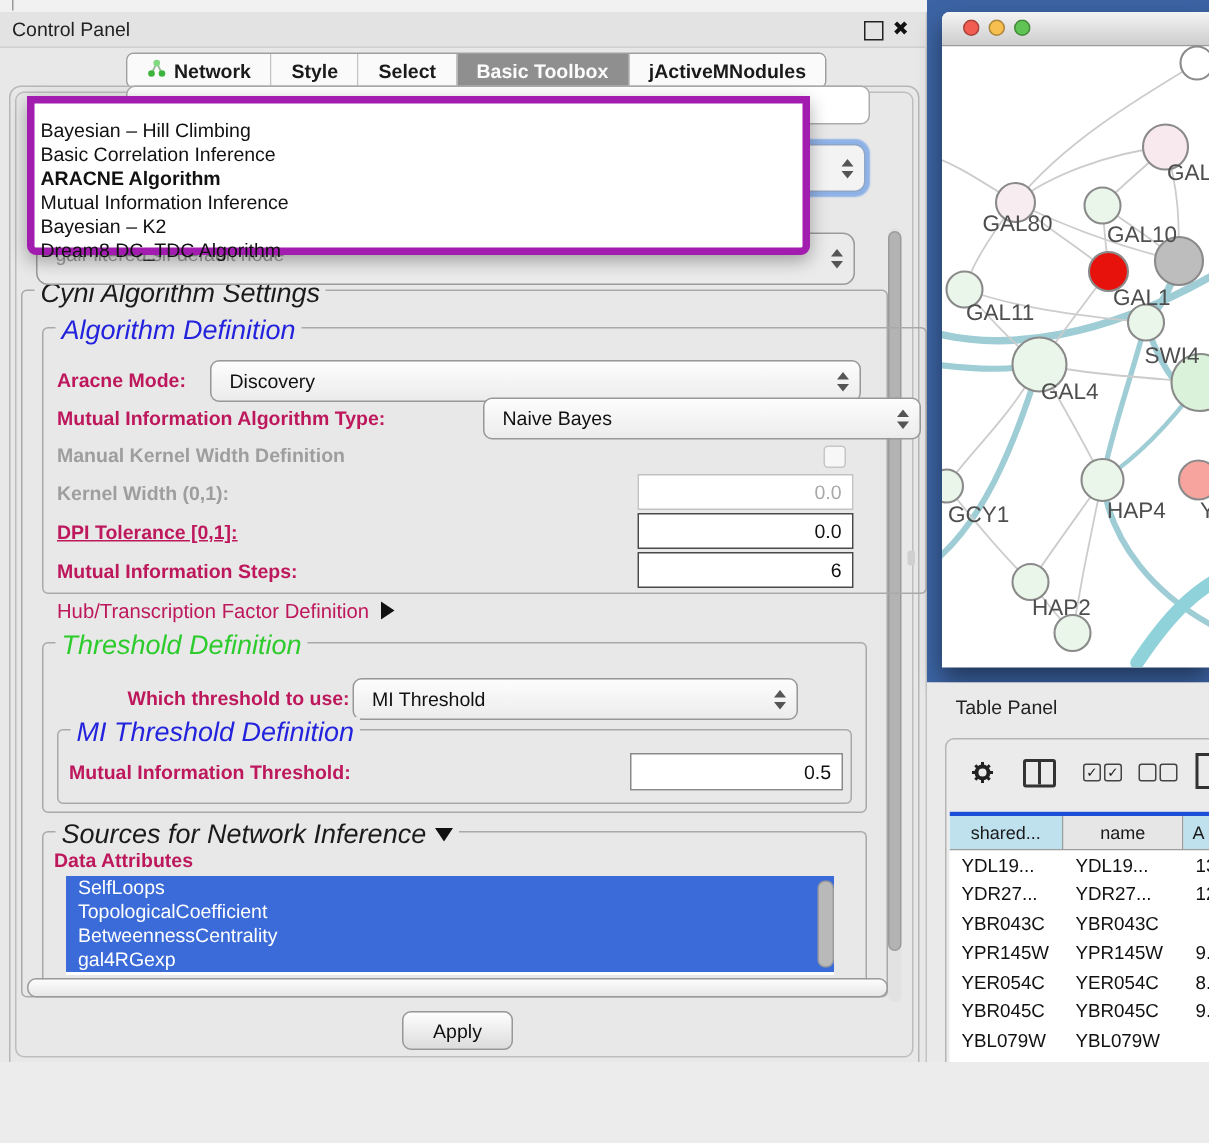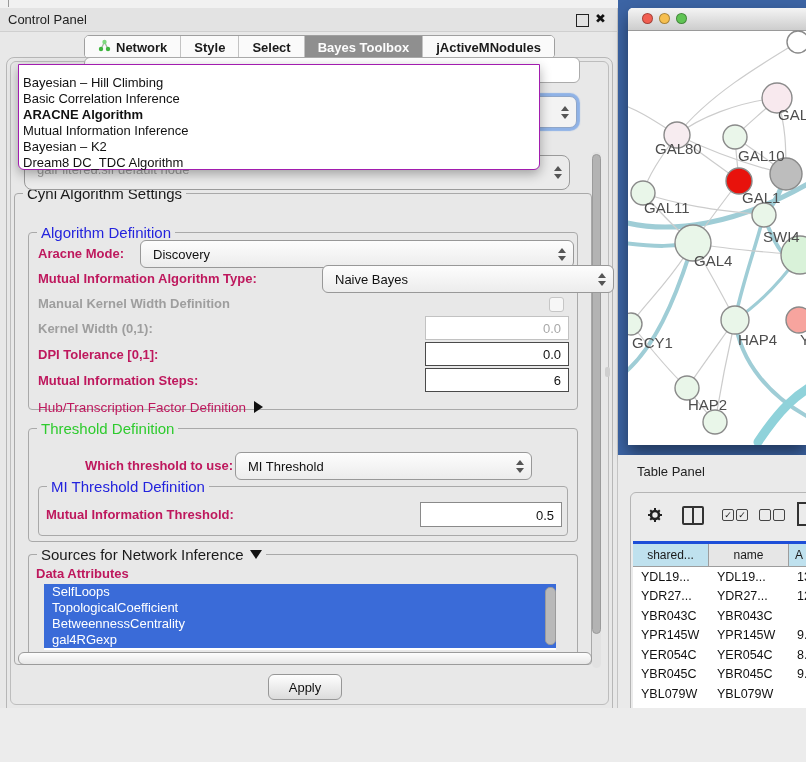--- a/index.html
+++ b/index.html
@@ -31,28 +31,28 @@
   #inner-frame{left:10px;top:53px;width:597px;height:642px;border:1px solid #bdbdbd;border-radius:6px;}
 
   
   #combo-display{left:84px;top:49px;width:494px;height:24px;background:#ffffff;border:1px solid #ababab;
                  border-radius:6px;z-index:9;display:flex;align-items:center;justify-content:center;}
   #combo-placeholder{color:#b0b0b0;font-size:13px;}
   #focus-combo{left:505px;top:88px;width:70px;height:30px;background:#f3f3f3;border:1px solid #8fa6c8;border-radius:7px;
                box-shadow:0 0 1px 3px rgba(105,155,230,.7);z-index:3;}
   #gal-combo{left:24px;top:147px;width:544px;height:33px;background:#ebebeb;border:1px solid #9a9a9a;border-radius:8px;z-index:2;}
   #gal-combo .galtxt{position:absolute;left:12px;top:6px;color:#9c9c9c;font-size:13px;}
-  #algo-popup{left:18px;top:56px;width:522px;height:106px;background:#ffffff;border:1px solid #a21caf;
+  #algo-popup{left:18px;top:56px;width:522px;height:106px;background:#ffffff;border:5px solid #a21caf;
               border-radius:0 0 6px 6px;box-shadow:0 4px 12px rgba(0,0,0,.32);z-index:10;padding-top:10px;box-sizing:border-box;}
   .algo-item{height:16px;line-height:16px;padding-left:4px;font-size:13px;color:#111;}
   .algo-item.hl{font-weight:bold;}
 
   
   .group{position:absolute;border:1px solid #a9a9a9;border-radius:4px;}
-  .legend{position:absolute;top:-9px;left:8px;background:#e8e8e8;padding:0 4px;font-size:15px;white-space:nowrap;}
+  .legend{position:absolute;top:-9px;left:8px;background:#e8e8e8;padding:0 4px;font-size:18px;white-space:nowrap;font-style:italic;}
   .legend.blue{color:#2323dd;}
   .legend.green{color:#2ecb2e;}
   .flabel{position:absolute;font-size:13px;font-weight:bold;color:#be185d;white-space:nowrap;}
   .flabel.disabled{color:#9e9e9e;}
   .combo{position:absolute;background:linear-gradient(#fdfdfd,#ececec);border:1px solid #989898;border-radius:6px;}
   .combo .cval{position:absolute;left:12px;top:50%;transform:translateY(-50%);font-size:13px;color:#111;}
   .stepper{position:absolute;right:7px;top:50%;width:8px;height:13px;margin-top:-6.5px;}
   .stepper::before{content:"";position:absolute;top:0;left:0;border-left:4px solid transparent;border-right:4px solid transparent;border-bottom:5px solid #555;}
   .stepper::after{content:"";position:absolute;bottom:0;left:0;border-left:4px solid transparent;border-right:4px solid transparent;border-top:5px solid #555;}
   .tfield{position:absolute;background:#fff;border:1.5px solid #4a4a4a;}
@@ -136,21 +136,21 @@
         </span>
         <span>Network</span>
       </div>
       <div class="tab">
           <span>Style</span>
         </div>
       <div class="tab">
           <span>Select</span>
         </div>
       <div class="tab selected">
-          <span>Bayes Toolbox</span>
+          <span>Basic Toolbox</span>
         </div>
       <div class="tab">
           <span>jActiveMNodules</span>
         </div>
     </div>
 
     <div class="abs" id="outer-frame"></div>
     <div class="abs" id="inner-frame"></div>
 
     <div class="abs" id="combo-display">
@@ -174,40 +174,40 @@
         </div>
     </div>
 
     <div class="group" id="settings-group" style="left:14px;top:185px;width:576px;height:470px;">
       <span class="legend">Cyni Algorithm Settings</span>
     </div>
     <div class="abs" id="settings-vscroll">
         <span class="thumb"></span>
       </div>
 
-    <div class="group" style="left:28px;top:224px;width:548px;height:176px;">
+    <div class="group" style="left:28px;top:210px;width:548px;height:176px;padding-left:40px;">
       <span class="legend blue">Algorithm Definition</span>
     </div>
     <span class="flabel" style="left:38px;top:238px;">Aracne Mode:</span>
     <div class="combo" style="left:140px;top:232px;width:432px;height:26px;">
       <span class="cval">Discovery</span>
       <span class="stepper"></span>
     </div>
     <span class="flabel" style="left:38px;top:263px;">Mutual Information Algorithm Type:</span>
     <div class="combo" style="left:282px;top:257px;width:290px;height:26px;margin-left:40px;">
       <span class="cval">Naive Bayes</span>
       <span class="stepper"></span>
     </div>
     <span class="flabel disabled" style="left:38px;top:288px;">Manual Kernel Width Definition</span>
     <span class="cb" style="left:549px;top:289px;"></span>
     <span class="flabel disabled" style="left:38px;top:313px;">Kernel Width (0,1):</span>
     <div class="tfield disabled" style="left:425px;top:308px;width:142px;height:22px;">
       <span class="tval">0.0</span>
     </div>
-    <span class="flabel" style="left:38px;top:339px;">DPI Tolerance [0,1]:</span>
+    <span class="flabel" style="left:38px;top:339px;text-decoration:underline;">DPI Tolerance [0,1]:</span>
     <div class="tfield" style="left:425px;top:334px;width:142px;height:22px;">
       <span class="tval">0.0</span>
     </div>
     <span class="flabel" style="left:38px;top:365px;">Mutual Information Steps:</span>
     <div class="tfield" style="left:425px;top:360px;width:142px;height:22px;">
       <span class="tval">6</span>
     </div>
 
     <span class="flabel" style="left:38px;top:392px;font-weight:normal;font-size:13.5px;">
       <span>Hub/Transcription Factor Definition</span><span class="tri-right"></span>

